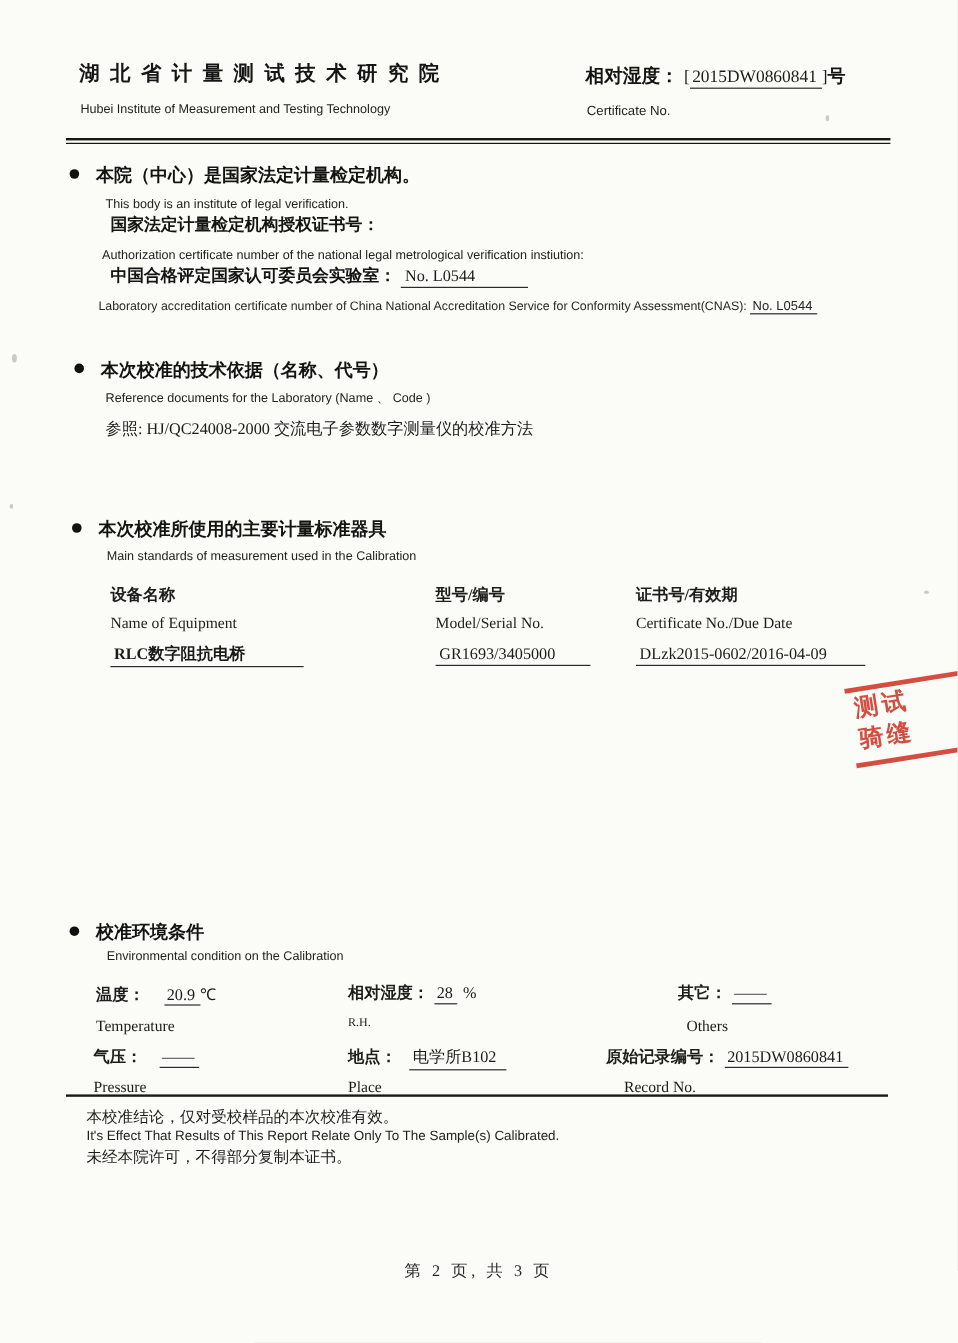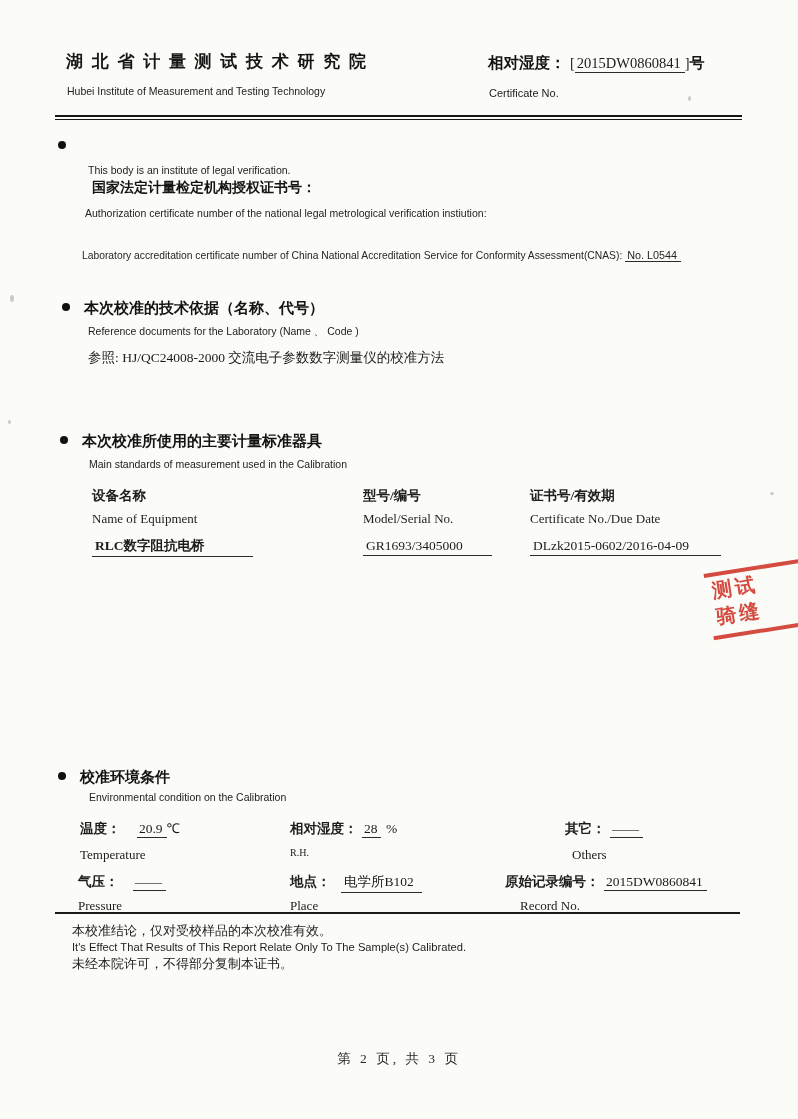--- a/index.html
+++ b/index.html
@@ -53,29 +53,33 @@
 
   <div class="abs" style="left:488px;top:53px;">
     <span class="cn-head" style="font-size:15.5px;">相对湿度：</span>
     <span class="val" style="font-size:14.5px;">[</span><span class="val u-tight" style="font-size:14.5px;">2015DW0860841</span><span class="val" style="font-size:14.5px;">]</span><span class="cn-head" style="font-size:15px;">号</span>
   </div>
   <div class="abs en-small" style="left:489px;top:87px;font-size:11px;">Certificate No.</div>
 
   <div class="abs rule-double" style="left:55px;top:115px;width:687px;"></div>
 
   <div class="abs" style="left:58px;top:137px;">
-    <span class="bullet"></span>
+    <span class="bullet"></span><span class="cn-head">本院（中心）是国家法定计量检定机构。</span>
   </div>
   <div class="abs en-small" style="left:88px;top:164px;">This body is an institute  of  legal  verification.</div>
 
   <div class="abs flexline" style="left:92px;top:179px;width:648px;">
     <span class="lbl">国家法定计量检定机构授权证书号：</span>
   </div>
   <div class="abs en-small" style="left:85px;top:207px;">Authorization certificate number of the national legal metrological verification instiution:</div>
 
+  <div class="abs" style="left:92px;top:221px;">
+    <span class="lbl">中国合格评定国家认可委员会实验室：</span>
+    <span class="val u" style="min-width:95px;">No. L0544</span>
+  </div>
   <div class="abs en-tiny" style="left:82px;top:249px;white-space:nowrap;">
     <span>Laboratory accreditation certificate number of China National Accreditation Service for Conformity Assessment(CNAS):</span>
     <span class="u-tight" style="font-size:10.8px;">No. L0544</span>
   </div>
 
   <div class="abs" style="left:62px;top:299px;">
     <span class="bullet"></span><span class="cn-head">本次校准的技术依据（名称、代号）</span>
   </div>
   <div class="abs en-small" style="left:88px;top:325px;">Reference documents for the Laboratory (Name 、 Code )</div>
   <div class="abs val" style="left:88px;top:349px;">参照: HJ/QC24008-2000  交流电子参数数字测量仪的校准方法</div>

